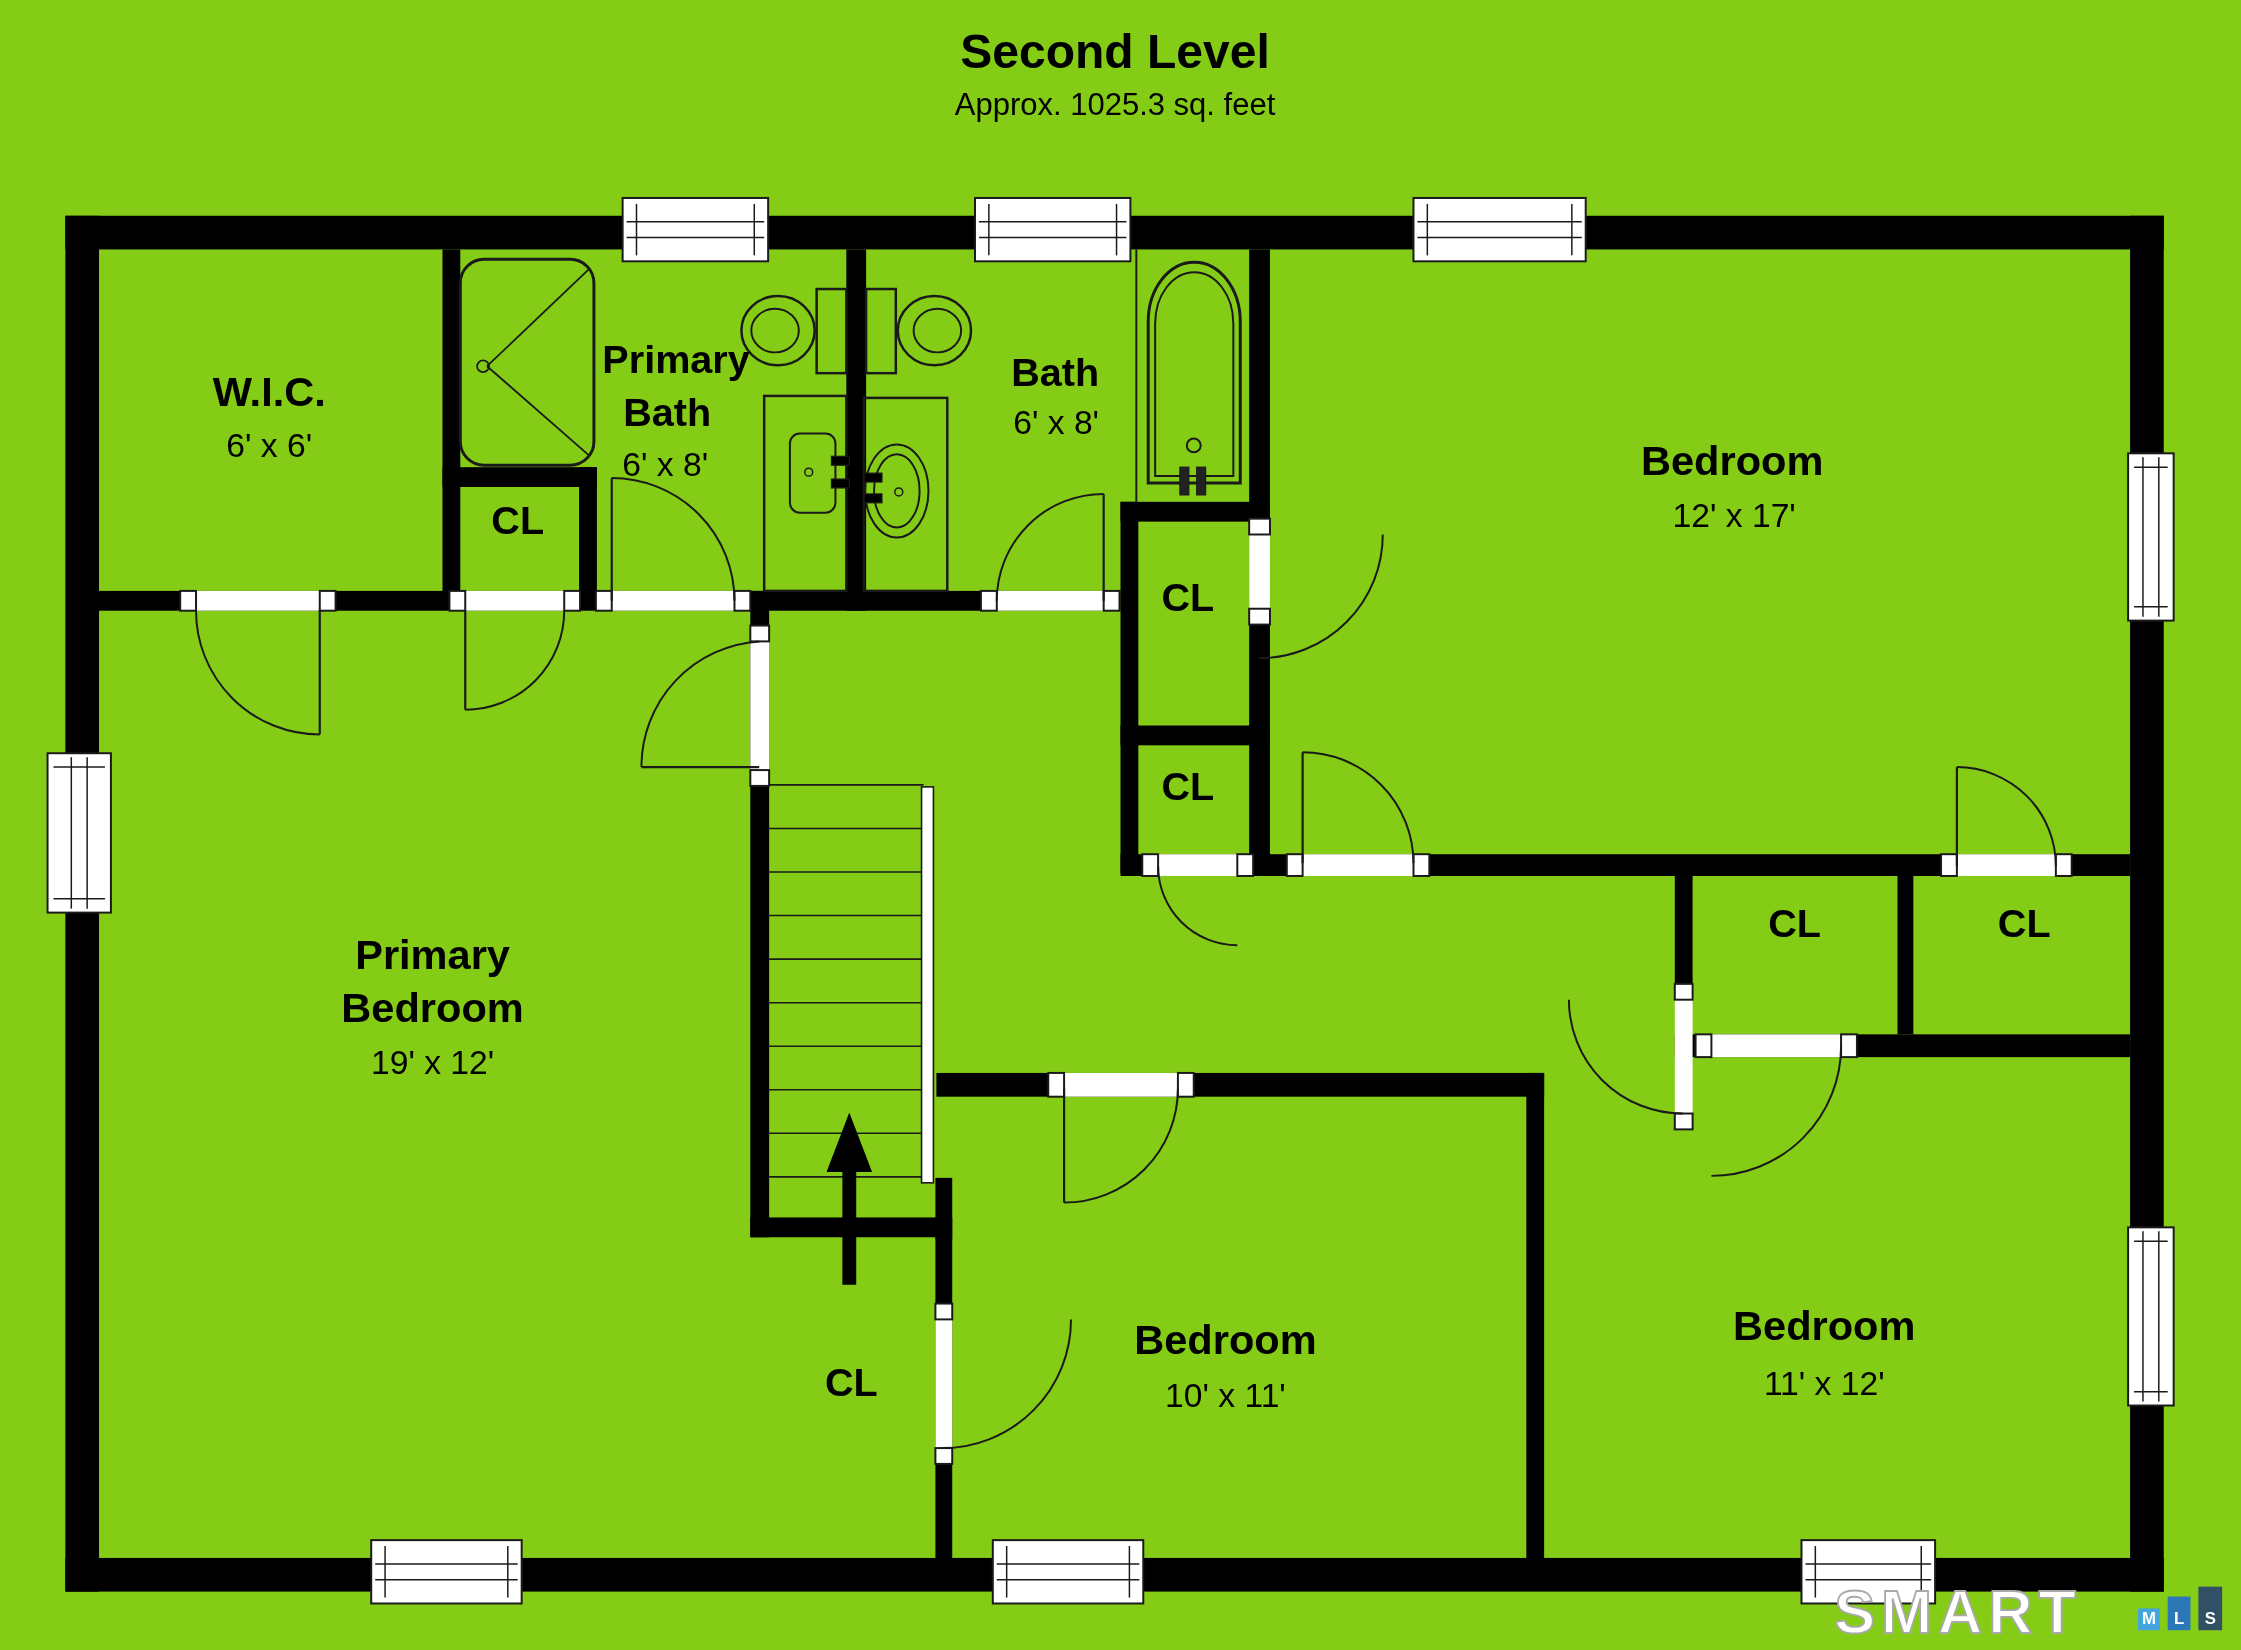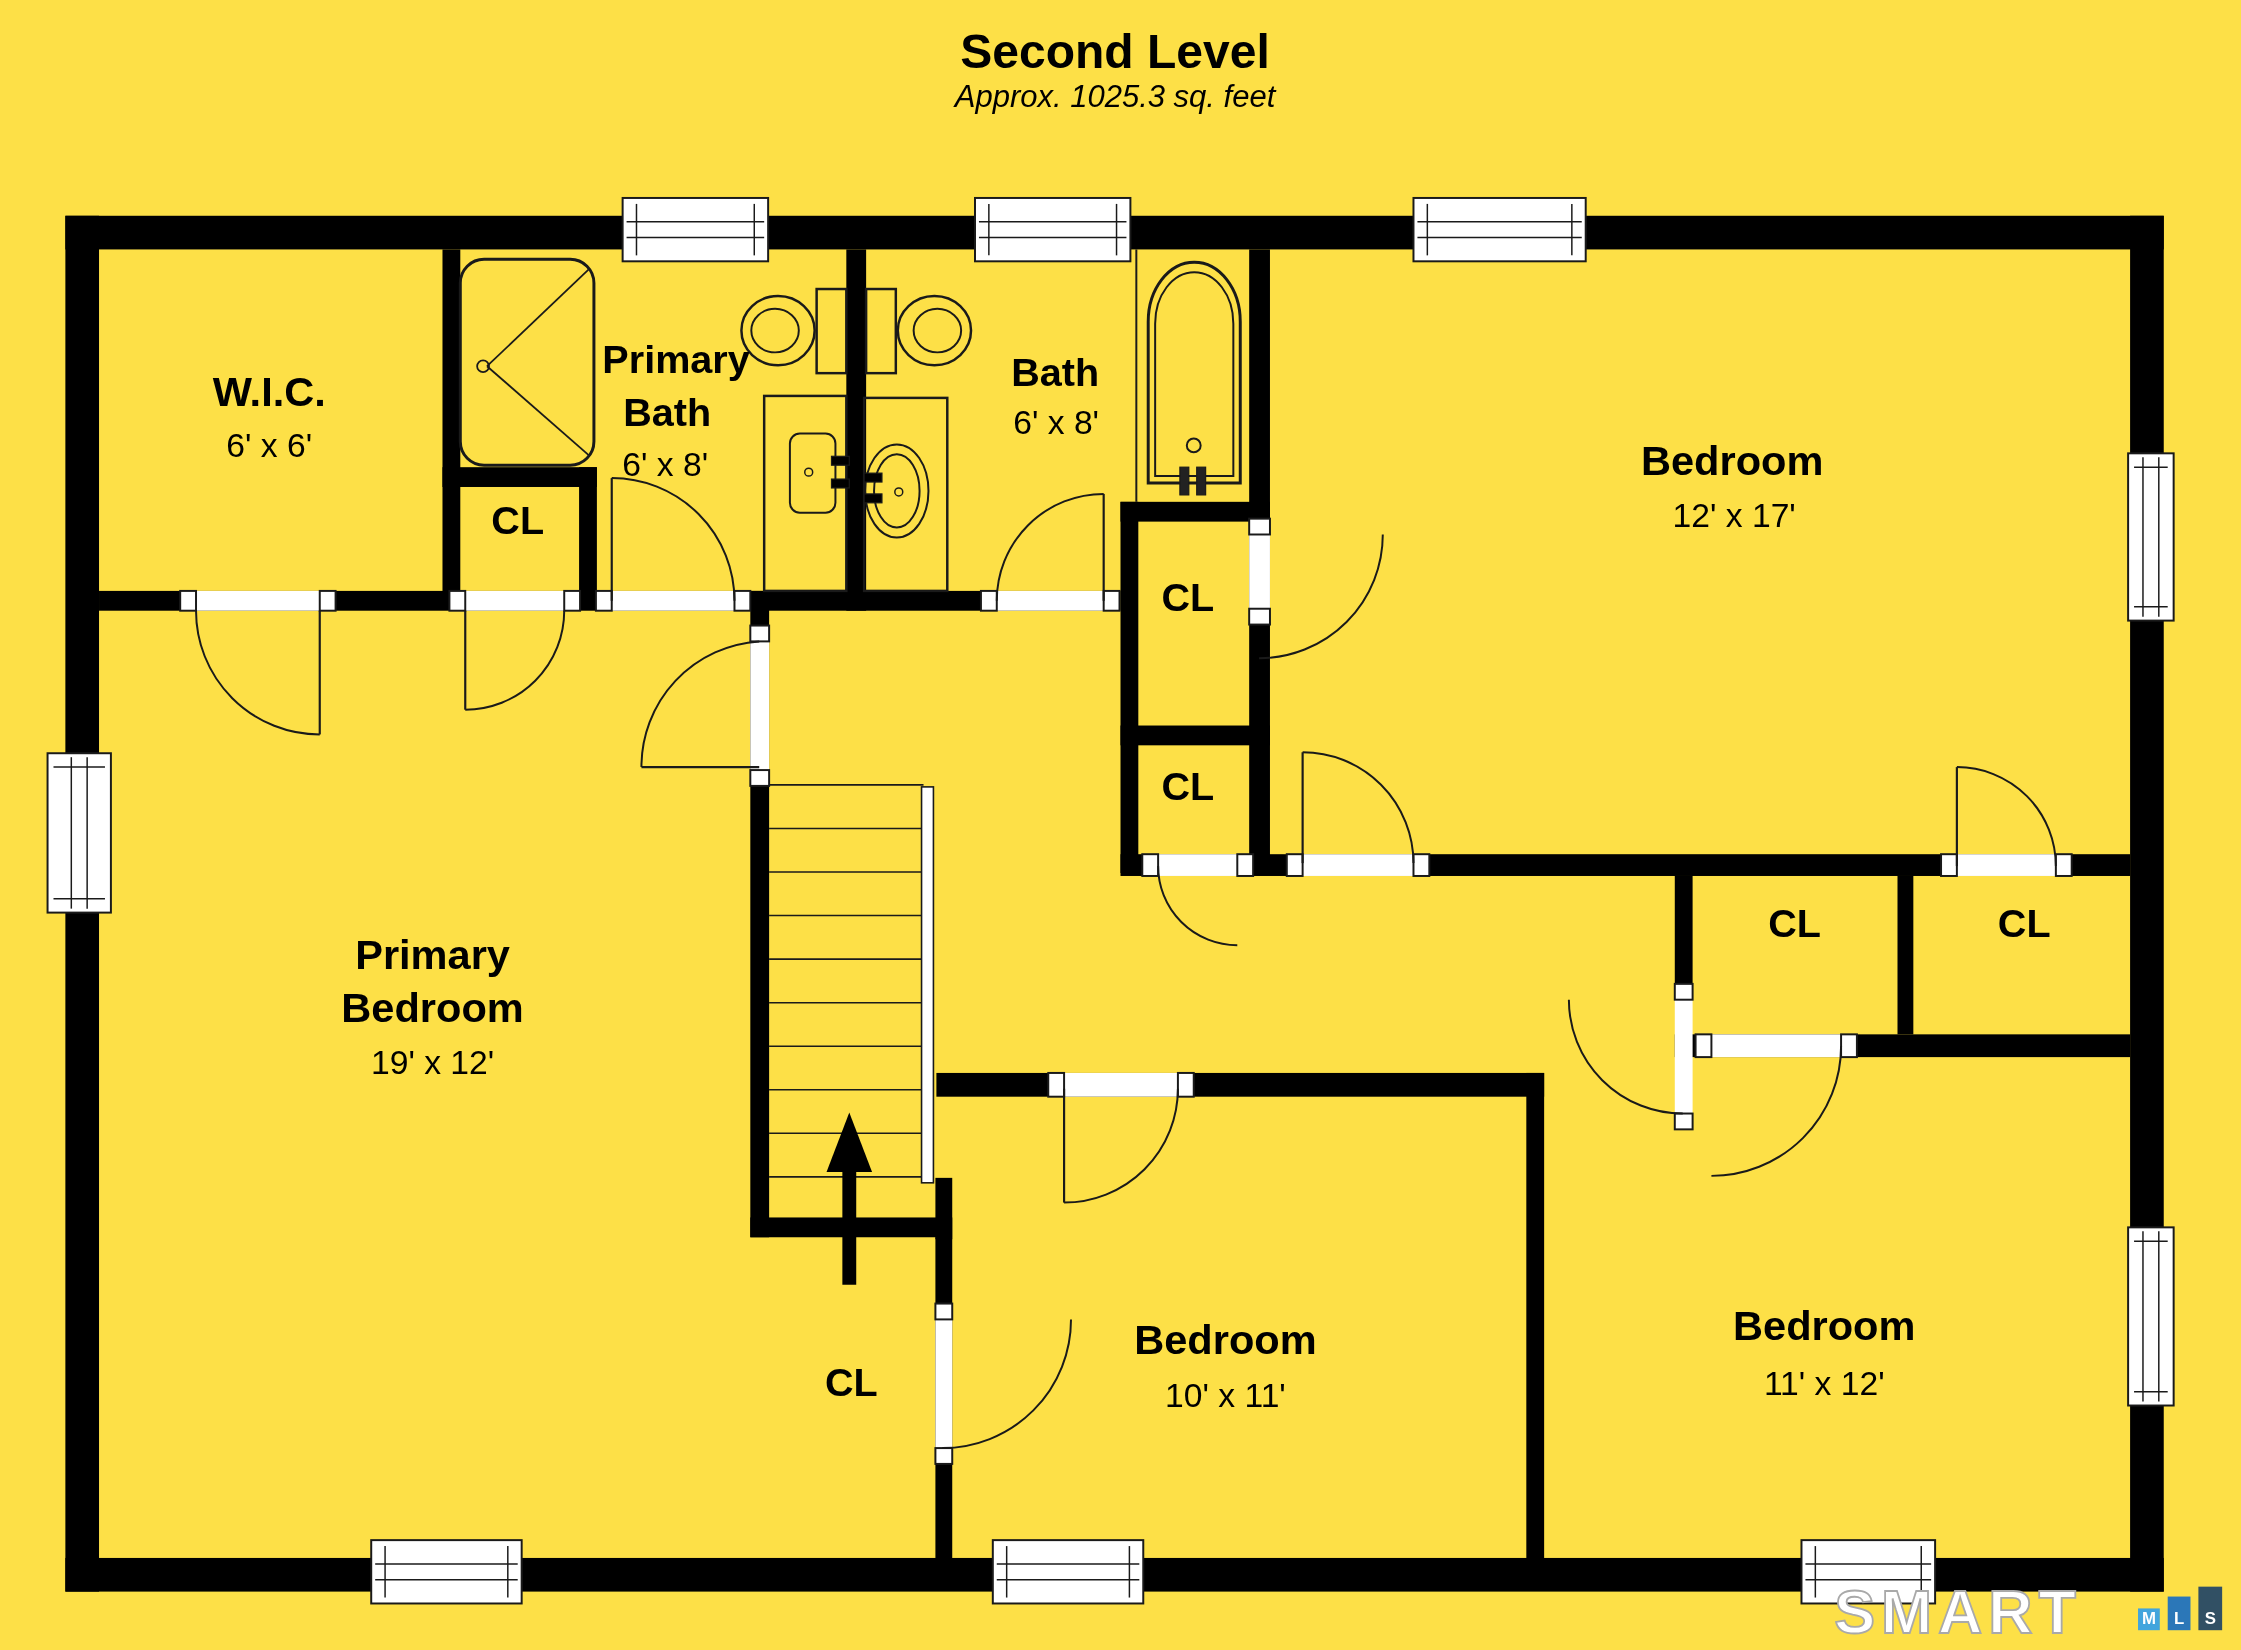--- a/index.html
+++ b/index.html
@@ -1,21 +1,21 @@
 <!DOCTYPE html>
 <html><head>
 <meta charset="utf-8">
 <style>
   html,body{margin:0;padding:0;background:#fff;}
-  .page{position:relative;width:2241px;height:1650px;background:#fde047;overflow:hidden;
+  .page{position:relative;width:2241px;height:1650px;background:#84cc16;overflow:hidden;
         font-family:"Liberation Sans", sans-serif;}
   .titleblock{position:absolute;top:26px;left:1115px;transform:translateX(-50%);
               text-align:center;white-space:nowrap;}
   .titleblock h1{margin:0;font-size:48px;line-height:1.1;font-weight:bold;color:#000;}
-  .titleblock p{margin:0 0 0 0;font-size:31px;color:#000;font-style:italic;}
+  .titleblock p{margin:8px 0 0 0;font-size:31px;color:#000;}
   svg{position:absolute;left:0;top:0;}
   text{font-family:"Liberation Sans", sans-serif;}
 </style>
 </head>
 <body>
 
 <div class="page">
   <div class="titleblock">
     <h1>Second Level</h1>
     <p>Approx. 1025.3 sq. feet</p>

